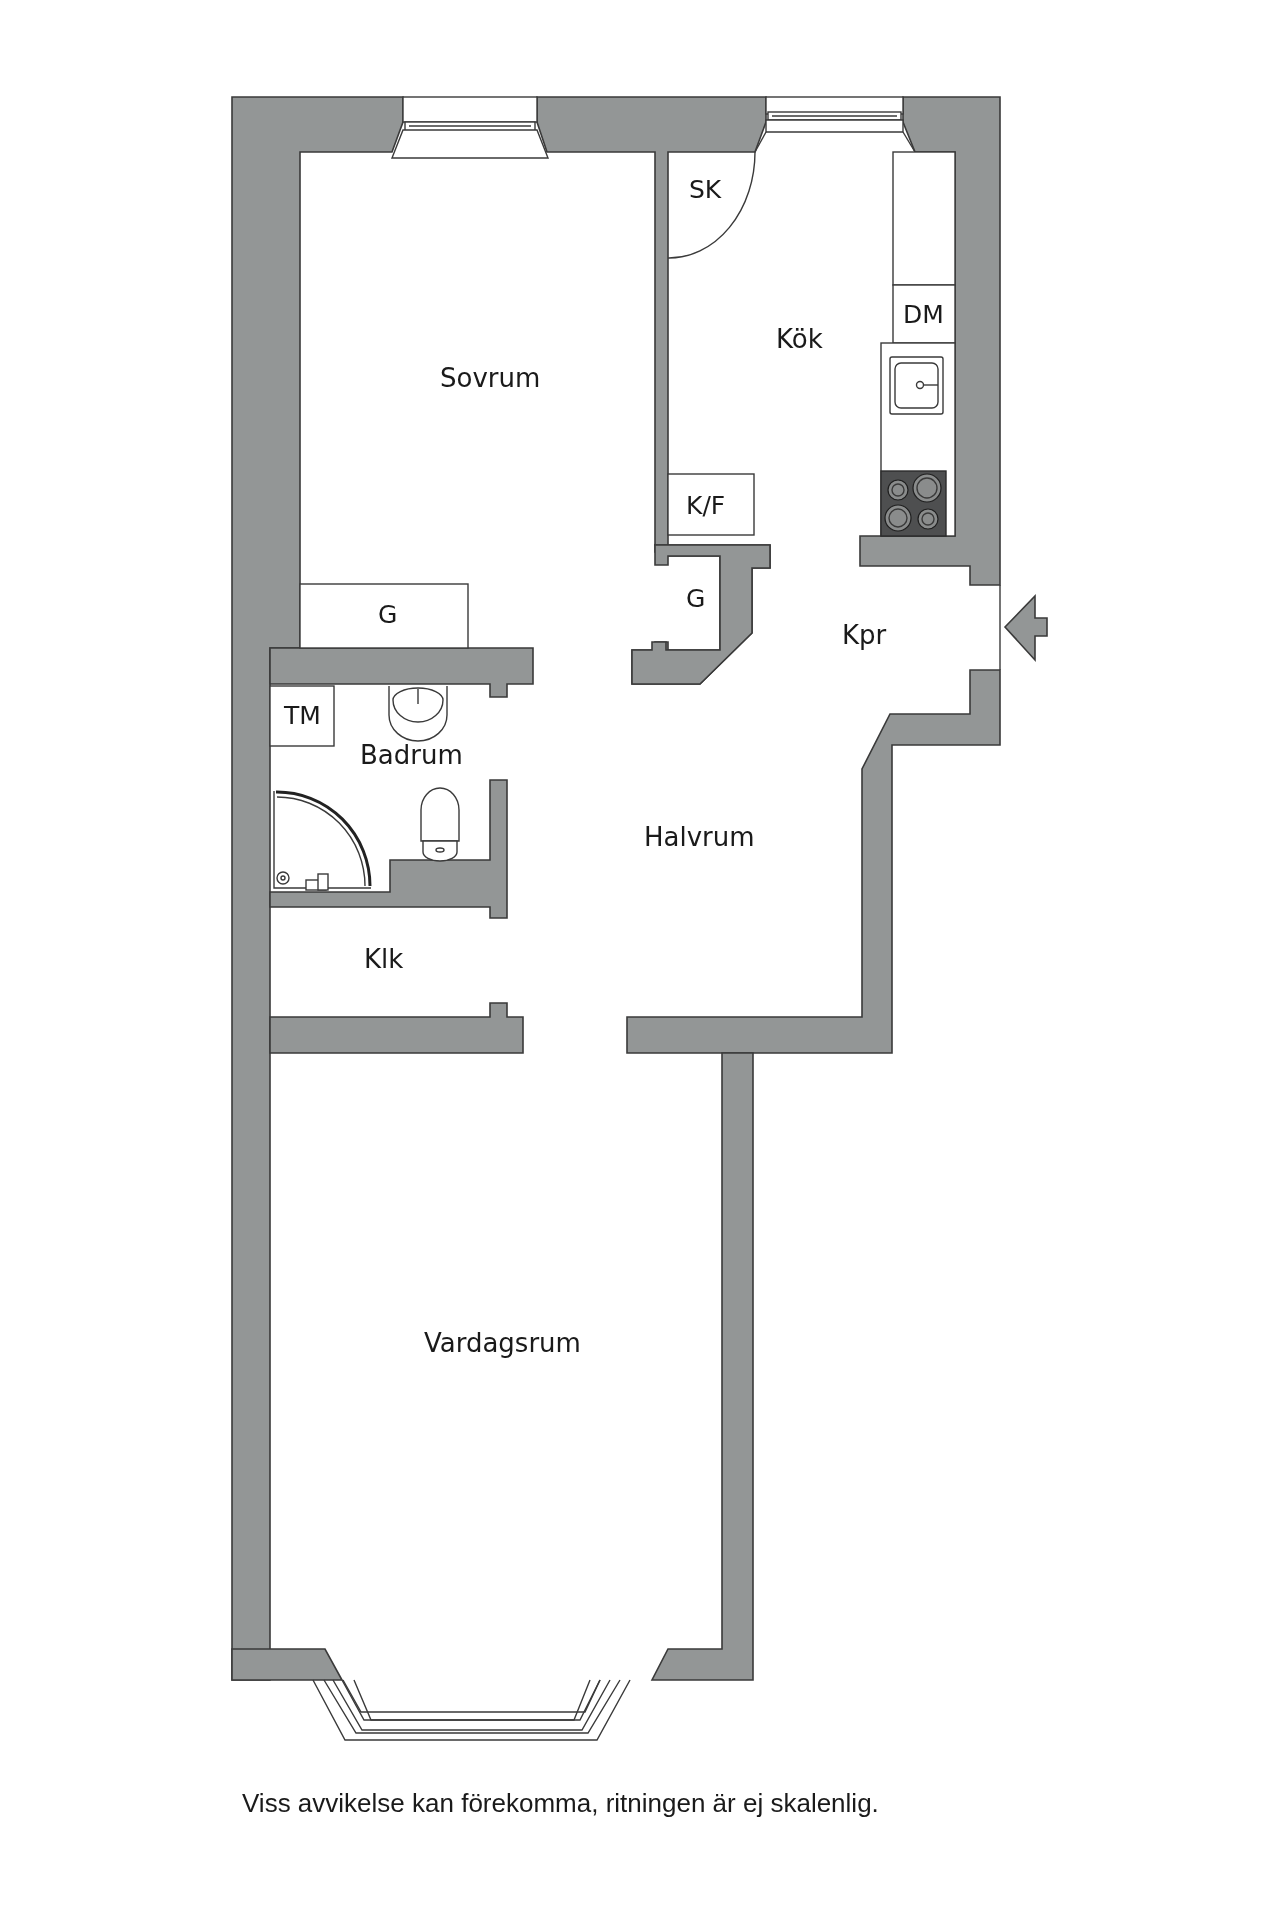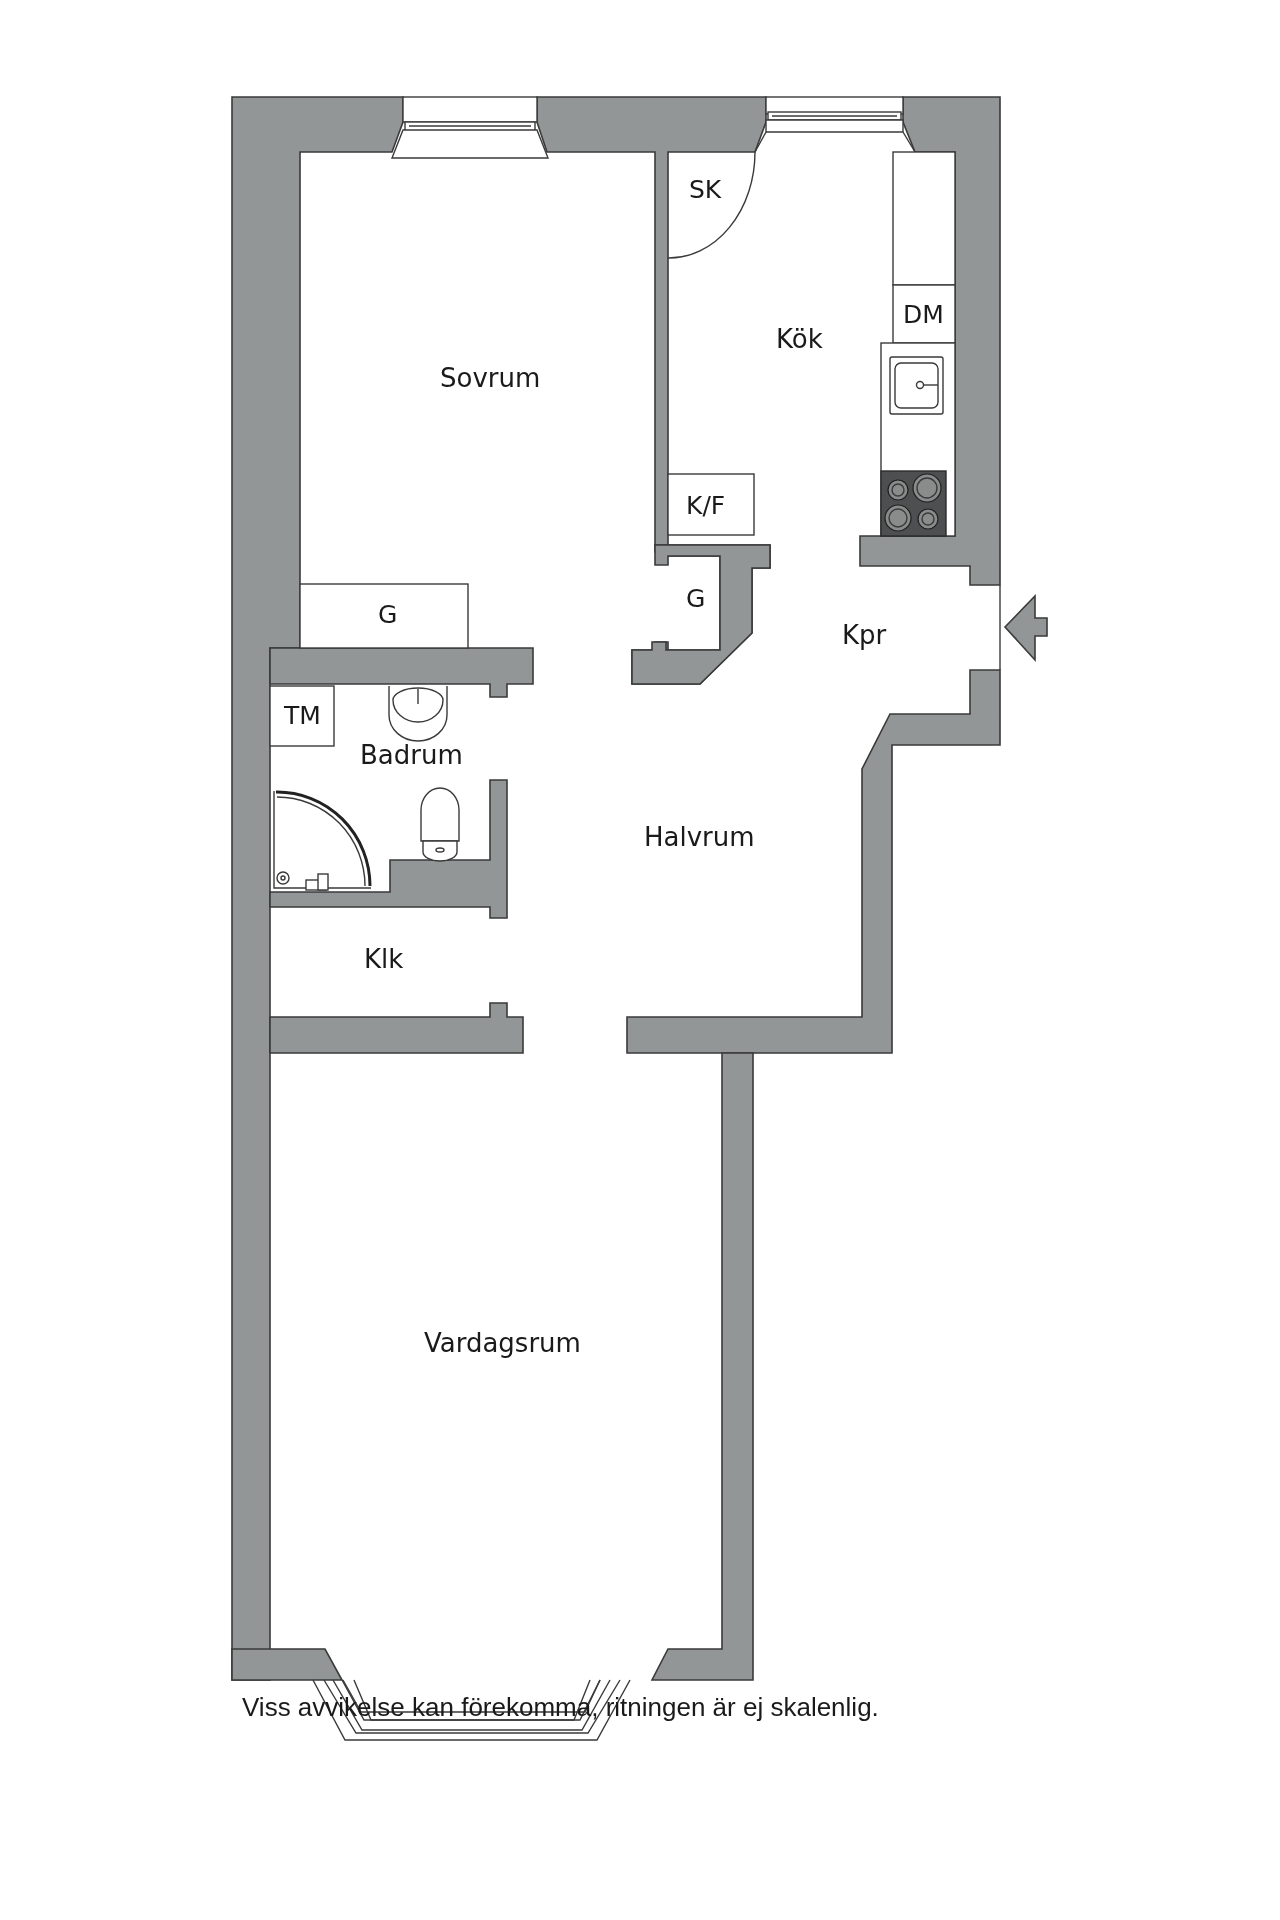--- a/index.html
+++ b/index.html
@@ -6,21 +6,21 @@
   body { width: 1280px; height: 1920px; position: relative; overflow: hidden; }
   #plan { position: absolute; left: 0; top: 0; }
   .wall { fill: #939696; stroke: #3a3a3a; stroke-width: 1.6; stroke-linejoin: miter; }
   .fix { fill: #ffffff; stroke: #3a3a3a; stroke-width: 1.4; }
   .line { fill: none; stroke: #3a3a3a; stroke-width: 1.4; }
   .thick { fill: none; stroke: #222; stroke-width: 3; }
   .stove { fill: #4e4f50; stroke: #2b2b2b; stroke-width: 1.4; }
   .burner { fill: #8a8c8c; stroke: #1f1f1f; stroke-width: 1.2; }
   .lbl { font-family: "DejaVu Sans", sans-serif; font-size: 26px; fill: #1a1a1a; }
   .lbl-sm { font-family: "DejaVu Sans", sans-serif; font-size: 25px; fill: #1a1a1a; }
-  .footer { position: absolute; left: 242px; top: 1692px; font-family: "Liberation Sans", sans-serif;
+  .footer { position: absolute; left: 242px; top: 1788px; font-family: "Liberation Sans", sans-serif;
             font-size: 26px; color: #1a1a1a; letter-spacing: 0px; }
 </style>
 </head>
 <body>
 
 <svg id="plan" width="1280" height="1920" viewBox="0 0 1280 1920" xmlns="http://www.w3.org/2000/svg">
 
   <path class="wall" d="M232,97 L403,97 L403,122 L392,152 L300,152 L300,648 L270,648 L270,1680 L232,1680 Z"></path>
 
   <path class="wall" d="M537,97 L766,97 L766,122 L755,152 L668,152 L668,545 L655,545 L655,152 L547,152 L537,122 Z"></path>

